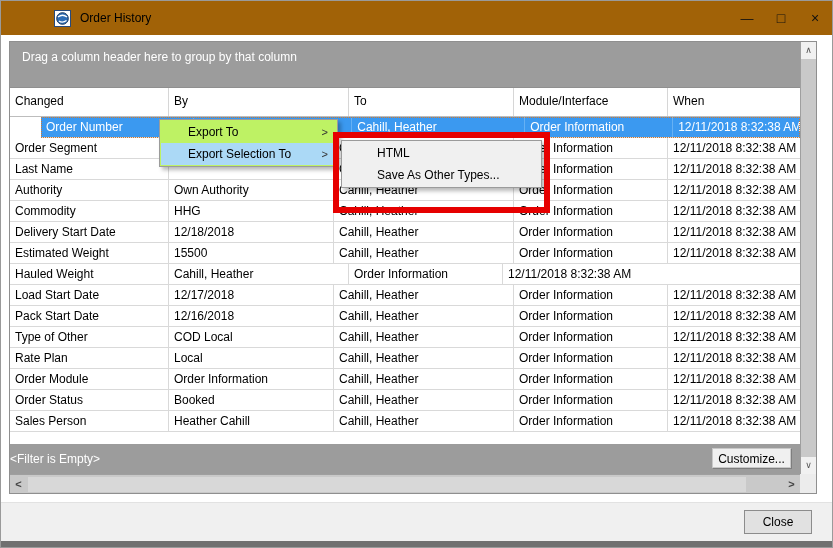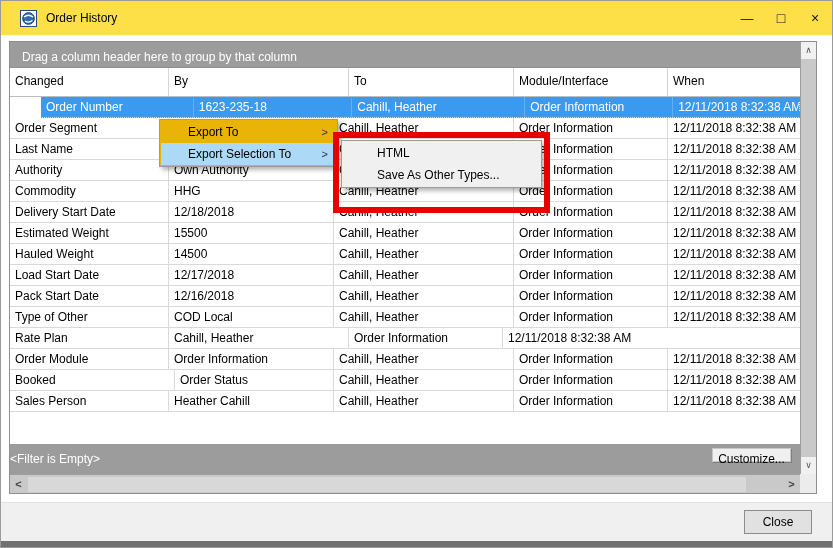--- a/index.html
+++ b/index.html
@@ -1,58 +1,58 @@
 <!DOCTYPE html>
 <html style="--sel: #3b99f0; --menu-hl: #abd9f6; --panel-gray: #9c9c9c; --ann-red: #e60000;"><head>
 <meta charset="utf-8">
 <style>
   html,body{margin:0;padding:0;}
   body{width:833px;height:548px;font-family:"Liberation Sans",sans-serif;font-size:12px;color:#000;background:#fff;}
   .dialog{position:relative;width:833px;height:548px;background:#fff;border:1px solid #9a9a9a;box-sizing:border-box;overflow:hidden;}
 
   
-  .titlebar{position:absolute;left:0;top:0;right:0;height:34px;background:#fde047;display:flex;align-items:center;}
+  .titlebar{position:absolute;left:0;top:0;right:0;height:34px;background:#a16207;display:flex;align-items:center;padding-left:34px;}
   .app-icon{width:17px;height:17px;margin-left:19px;border:1px solid #274a7d;background:#fff;box-sizing:border-box;display:flex;align-items:center;justify-content:center;}
   .app-icon svg{display:block;}
   .title-text{margin-left:9px;font-size:12px;}
   .win-controls{margin-left:auto;display:flex;align-items:center;}
   .win-btn{width:34px;height:28px;display:flex;align-items:center;justify-content:center;font-size:14px;color:#111;cursor:default;}
   .win-btn.min{font-size:13px;}
 
   
   .grid-container{position:absolute;left:8px;top:40px;width:808px;height:453px;border:1px solid #8f8f8f;background:#fff;box-sizing:border-box;}
   .grid-main{position:absolute;left:0;top:0;width:790px;height:432px;}
-  .group-panel{height:26px;background:var(--panel-gray);color:#fff;line-height:30px;padding-left:12px;box-sizing:border-box;border-bottom:1px solid #8f8f8f;}
+  .group-panel{height:46px;background:var(--panel-gray);color:#fff;line-height:30px;padding-left:12px;box-sizing:border-box;border-bottom:1px solid #8f8f8f;}
   .header-row{display:flex;height:28px;background:#fff;border-bottom:1px solid #bdbdbd;}
   .header-cell{box-sizing:border-box;padding:0 0 8px 5px;line-height:27px;border-right:1px solid #d6d6d6;overflow:hidden;white-space:nowrap;}
   .grid-rows{}
   .grid-row{display:flex;height:21px;background:#fff;border-bottom:1px solid #d9d9d9;box-sizing:border-box;}
   .grid-row .cell{box-sizing:border-box;padding-left:5px;line-height:20px;border-right:1px solid #d9d9d9;overflow:hidden;white-space:nowrap;}
   .grid-row.selected{background:var(--sel);color:#fff;outline:1px dotted #cf7a33;outline-offset:-1px;margin-left:31px;}
   .grid-row.selected .cell{border-right-color:#66b1f4;}
   .c0{width:159px;}.c1{width:165px;}.c2{width:180px;}.c3{width:154px;}.c4{width:132px;border-right:none!important;}
 
   
   .filter-bar{position:absolute;left:0;bottom:0;width:790px;height:30px;background:var(--panel-gray);color:#fff;box-sizing:border-box;line-height:30px;}
-  .customize-btn{position:absolute;right:9px;top:4px;width:79px;height:14px;background:#f0f0f0;color:#000;border:1px solid #c8c8c8;box-shadow:1px 1px 0 #7e7e7e;box-sizing:border-box;text-align:center;line-height:20px;}
+  .customize-btn{position:absolute;right:9px;top:4px;width:79px;height:20px;background:#f0f0f0;color:#000;border:1px solid #c8c8c8;box-shadow:1px 1px 0 #7e7e7e;box-sizing:border-box;text-align:center;line-height:20px;}
 
   
   .vscroll{position:absolute;right:0;top:0;width:16px;height:432px;background:#c9c9c9;border-left:1px solid #9f9f9f;box-sizing:border-box;}
   .vscroll .arrow{position:absolute;left:0;width:15px;height:17px;background:#f1f1f1;color:#555;text-align:center;line-height:17px;font-size:9px;}
   .vscroll .up{top:0;}
   .vscroll .down{bottom:0;}
   .hscroll{position:absolute;left:0;bottom:0;width:790px;height:19px;background:#c9c9c9;border-top:1px solid #9f9f9f;box-sizing:border-box;}
   .hscroll .arrow{position:absolute;top:1px;width:17px;height:17px;color:#444;text-align:center;line-height:17px;font-size:11px;font-weight:bold;}
   .hscroll .left{left:0;}
   .hscroll .right{right:0;}
   .hscroll .thumb{position:absolute;left:18px;top:2px;height:15px;width:718px;background:#d8d8d8;}
   .scroll-corner{position:absolute;right:0;bottom:0;width:16px;height:19px;background:#ececec;}
 
   
-  .context-menu{position:absolute;left:158px;top:118px;width:179px;background:#eab308;border:1px solid #9b9b9b;box-shadow:3px 3px 4px rgba(0,0,0,.28);box-sizing:border-box;padding:1px;z-index:10;}
+  .context-menu{position:absolute;left:158px;top:118px;width:179px;background:#bef264;border:1px solid #9b9b9b;box-shadow:3px 3px 4px rgba(0,0,0,.28);box-sizing:border-box;padding:1px;z-index:10;}
   .menu-item{height:22px;line-height:22px;padding-left:27px;position:relative;white-space:nowrap;}
   .menu-item.hl{background:var(--menu-hl);}
   .menu-item .sub-arrow{position:absolute;right:8px;top:0;font-size:11px;color:#333;}
   .submenu{position:absolute;left:340px;top:139px;width:201px;background:#f0f0f0;border:1px solid #9b9b9b;box-shadow:3px 3px 4px rgba(0,0,0,.28);box-sizing:border-box;padding:1px;z-index:11;}
   .submenu .menu-item{padding-left:34px;}
 
   
   .red-box{position:absolute;left:332px;top:131px;width:217px;height:81px;border:6px solid var(--ann-red);box-sizing:border-box;z-index:12;}
 
   
@@ -136,21 +136,20 @@
           </div>
           <div class="grid-row">
             <div class="cell c0">Estimated Weight</div>
             <div class="cell c1">15500</div>
             <div class="cell c2">Cahill, Heather</div>
             <div class="cell c3">Order Information</div>
             <div class="cell c4">12/11/2018 8:32:38 AM</div>
           </div>
           <div class="grid-row">
             <div class="cell c0">Hauled Weight</div>
-            <div class="cell c1">14500</div>
             <div class="cell c2">Cahill, Heather</div>
             <div class="cell c3">Order Information</div>
             <div class="cell c4">12/11/2018 8:32:38 AM</div>
           </div>
           <div class="grid-row">
             <div class="cell c0">Load Start Date</div>
             <div class="cell c1">12/17/2018</div>
             <div class="cell c2">Cahill, Heather</div>
             <div class="cell c3">Order Information</div>
             <div class="cell c4">12/11/2018 8:32:38 AM</div>
@@ -164,34 +163,35 @@
           </div>
           <div class="grid-row">
             <div class="cell c0">Type of Other</div>
             <div class="cell c1">COD Local</div>
             <div class="cell c2">Cahill, Heather</div>
             <div class="cell c3">Order Information</div>
             <div class="cell c4">12/11/2018 8:32:38 AM</div>
           </div>
           <div class="grid-row">
             <div class="cell c0">Rate Plan</div>
+            <div class="cell c1">Local</div>
             <div class="cell c2">Cahill, Heather</div>
             <div class="cell c3">Order Information</div>
             <div class="cell c4">12/11/2018 8:32:38 AM</div>
           </div>
           <div class="grid-row">
             <div class="cell c0">Order Module</div>
             <div class="cell c1">Order Information</div>
             <div class="cell c2">Cahill, Heather</div>
             <div class="cell c3">Order Information</div>
             <div class="cell c4">12/11/2018 8:32:38 AM</div>
           </div>
           <div class="grid-row">
+            <div class="cell c0">Order Status</div>
             <div class="cell c1">Booked</div>
-            <div class="cell c0">Order Status</div>
             <div class="cell c2">Cahill, Heather</div>
             <div class="cell c3">Order Information</div>
             <div class="cell c4">12/11/2018 8:32:38 AM</div>
           </div>
           <div class="grid-row">
             <div class="cell c0">Sales Person</div>
             <div class="cell c1">Heather Cahill</div>
             <div class="cell c2">Cahill, Heather</div>
             <div class="cell c3">Order Information</div>
             <div class="cell c4">12/11/2018 8:32:38 AM</div>

